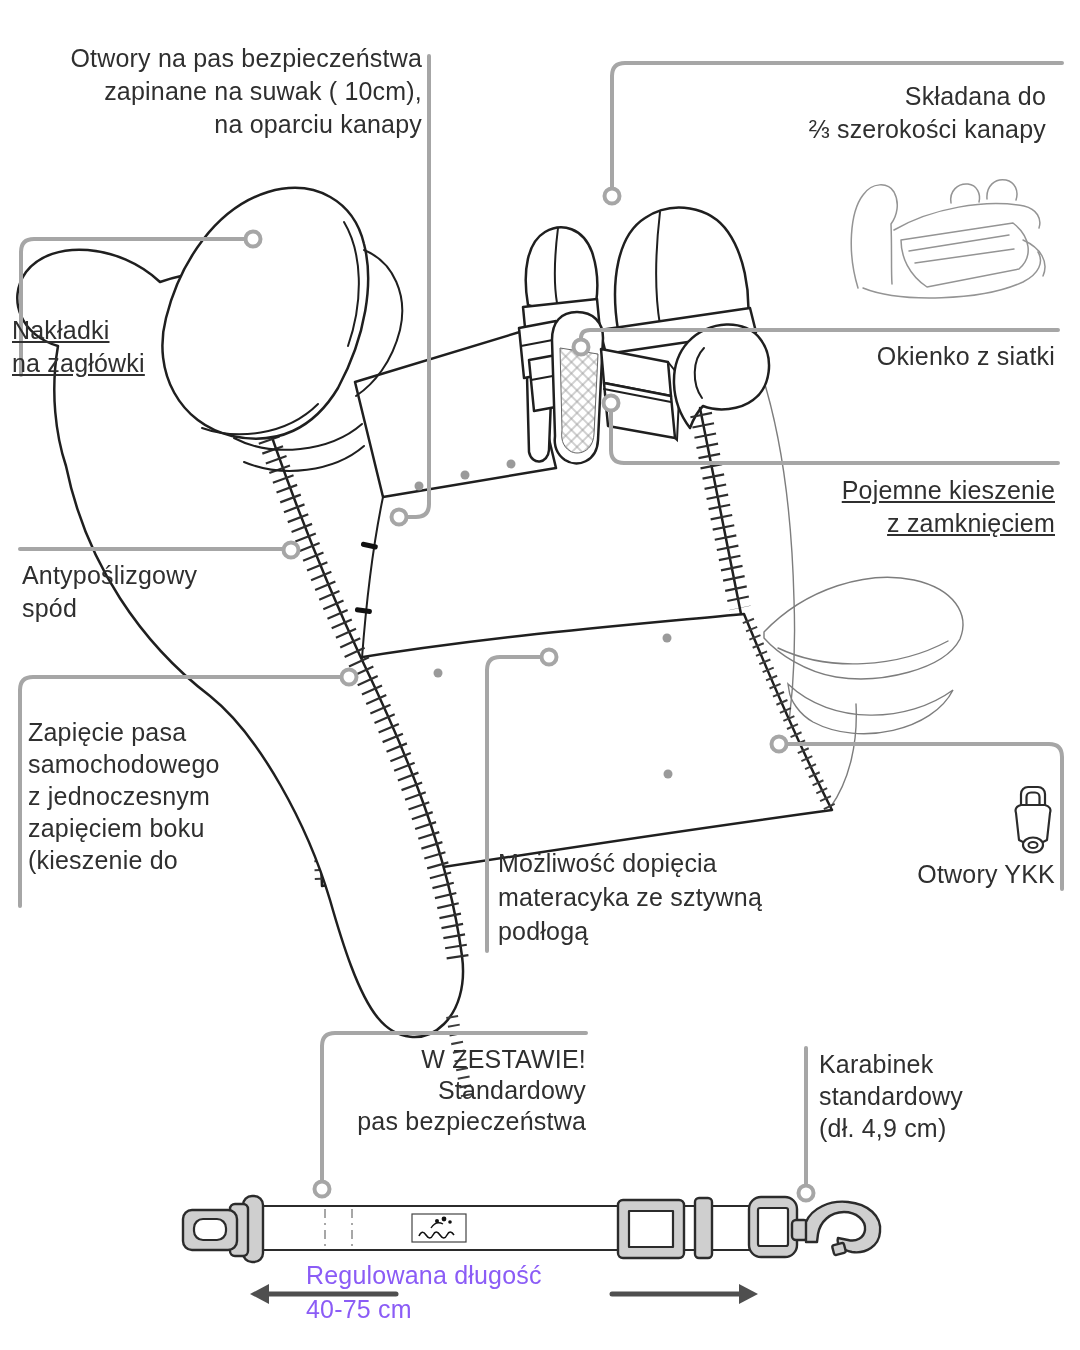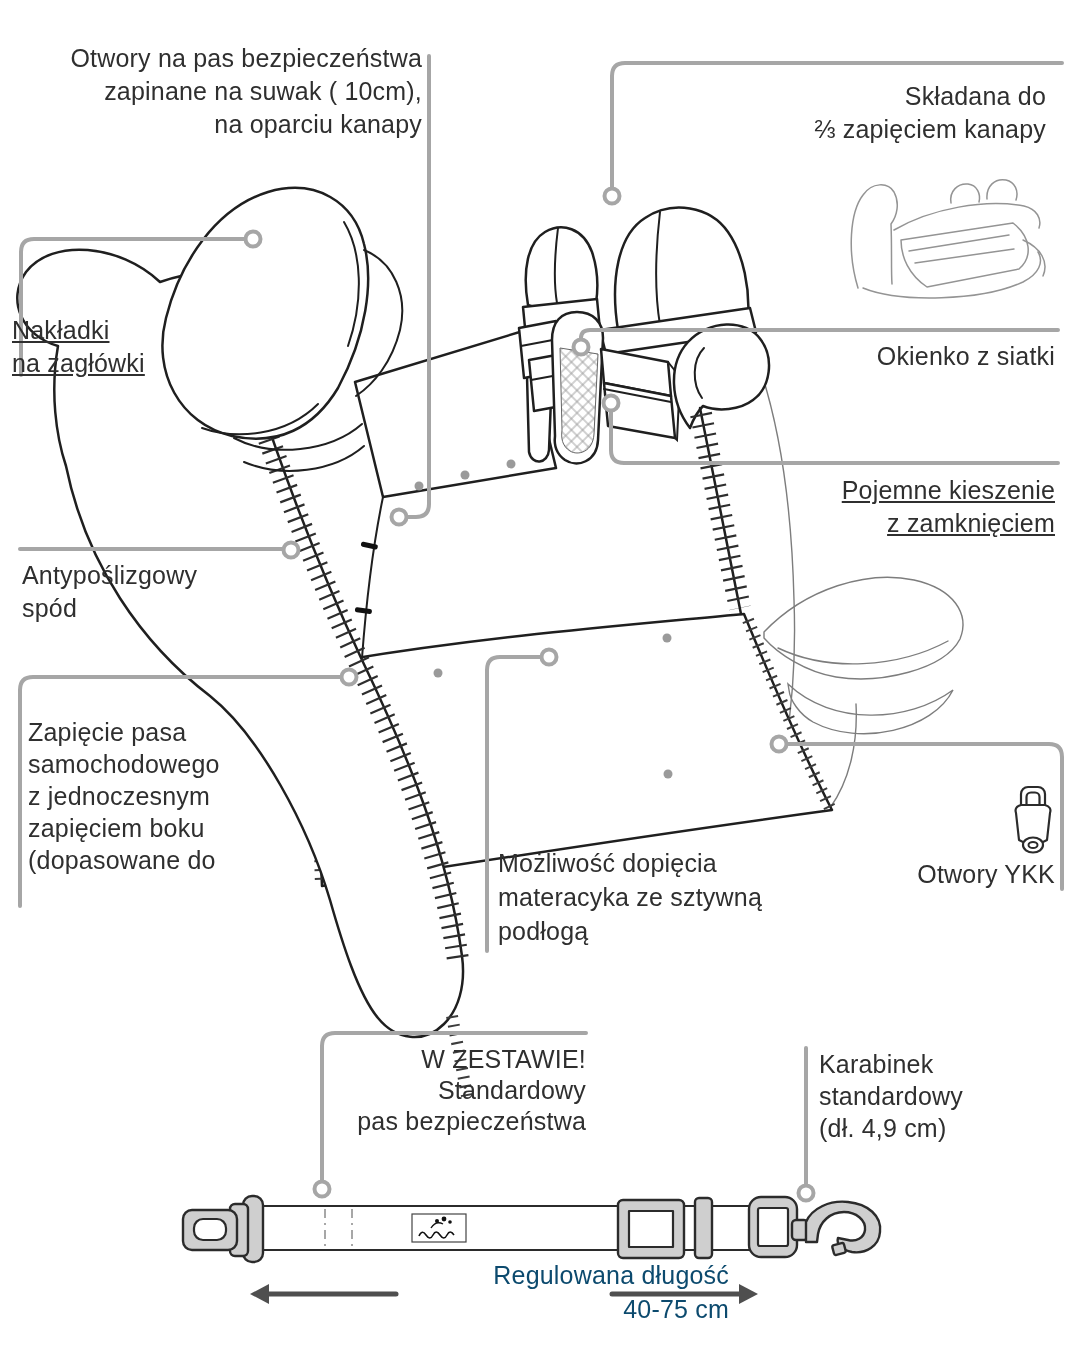--- a/index.html
+++ b/index.html
@@ -17,21 +17,21 @@
   .t4{top:340px;right:25px;}
   .t5{top:474px;right:25px;text-decoration:underline;}
   .t6{top:559px;left:22px;}
   .t7{top:716px;left:28px;line-height:32px;}
   .t8{top:846px;left:498px;line-height:34px;}
   .t9{top:858px;right:25px;}
   .t10{top:1044px;right:494px;line-height:31px;}
   .t10 .bold{font-weight:400;display:block;}
   .t10 .rest{display:block;}
   .t11{top:1048px;left:819px;line-height:32px;}
-  .t12{top:1258px;left:289px;width:440px;text-align:right;color:#0c4a6e;line-height:34px;}
+  .t12{top:1258px;left:306px;width:440px;text-align:left;color:#8b5cf6;line-height:34px;}
   .thule-line{display:block;}
   .thule{position:relative;display:inline-block;font-weight:700;font-size:26px;
          letter-spacing:-1px;margin-left:12px;padding-right:3px;color:#111;}
   .thule .sweden{position:absolute;right:-5px;bottom:4px;font-size:6px;line-height:1;
          background:#111;color:#fff;padding:1px 2px;font-weight:700;letter-spacing:.4px;}
   .reg{font-size:11px;vertical-align:10px;font-weight:400;letter-spacing:0;margin-left:1px;}
   .suffix{margin-left:8px;}
   
   .ink{stroke:#1f1f1f;stroke-width:2.5;fill:none;stroke-linecap:round;stroke-linejoin:round;}
   .ink2{stroke:#1f1f1f;stroke-width:2;fill:none;stroke-linecap:round;}
@@ -205,33 +205,33 @@
       <path class="arrow" d="M 612,1294 L 739,1294"></path>
       <polygon class="ah" points="758,1294 739,1284 739,1304"></polygon>
     </g>
   </g>
 </svg>
 
 <div class="label r t1">Otwory na pas bezpieczeństwa
 zapinane na suwak ( 10cm),
 na oparciu kanapy</div>
 <div class="label r t2">Składana do
-⅔ zapięciem kanapy</div>
+⅔ szerokości kanapy</div>
 <div class="label t3">Nakładki
 na zagłówki</div>
 <div class="label r t4">Okienko z siatki</div>
 <div class="label r t5">Pojemne kieszenie
 z zamknięciem</div>
 <div class="label t6">Antypoślizgowy
 spód</div>
 <div class="label t7"><span>Zapięcie pasa
 samochodowego
 z jednoczesnym
 zapięciem boku
-(dopasowane do</span></div>
+(kieszenie do</span></div>
 <div class="label t8">Możliwość dopięcia
 materacyka ze sztywną
 podłogą</div>
 <div class="label r t9">Otwory YKK</div>
 <div class="label r t10"><span class="bold">W ZESTAWIE!</span><span class="rest">Standardowy
 pas bezpieczeństwa</span></div>
 <div class="label t11">Karabinek
 standardowy
 (dł. 4,9 cm)</div>
 <div class="label t12">Regulowana długość

